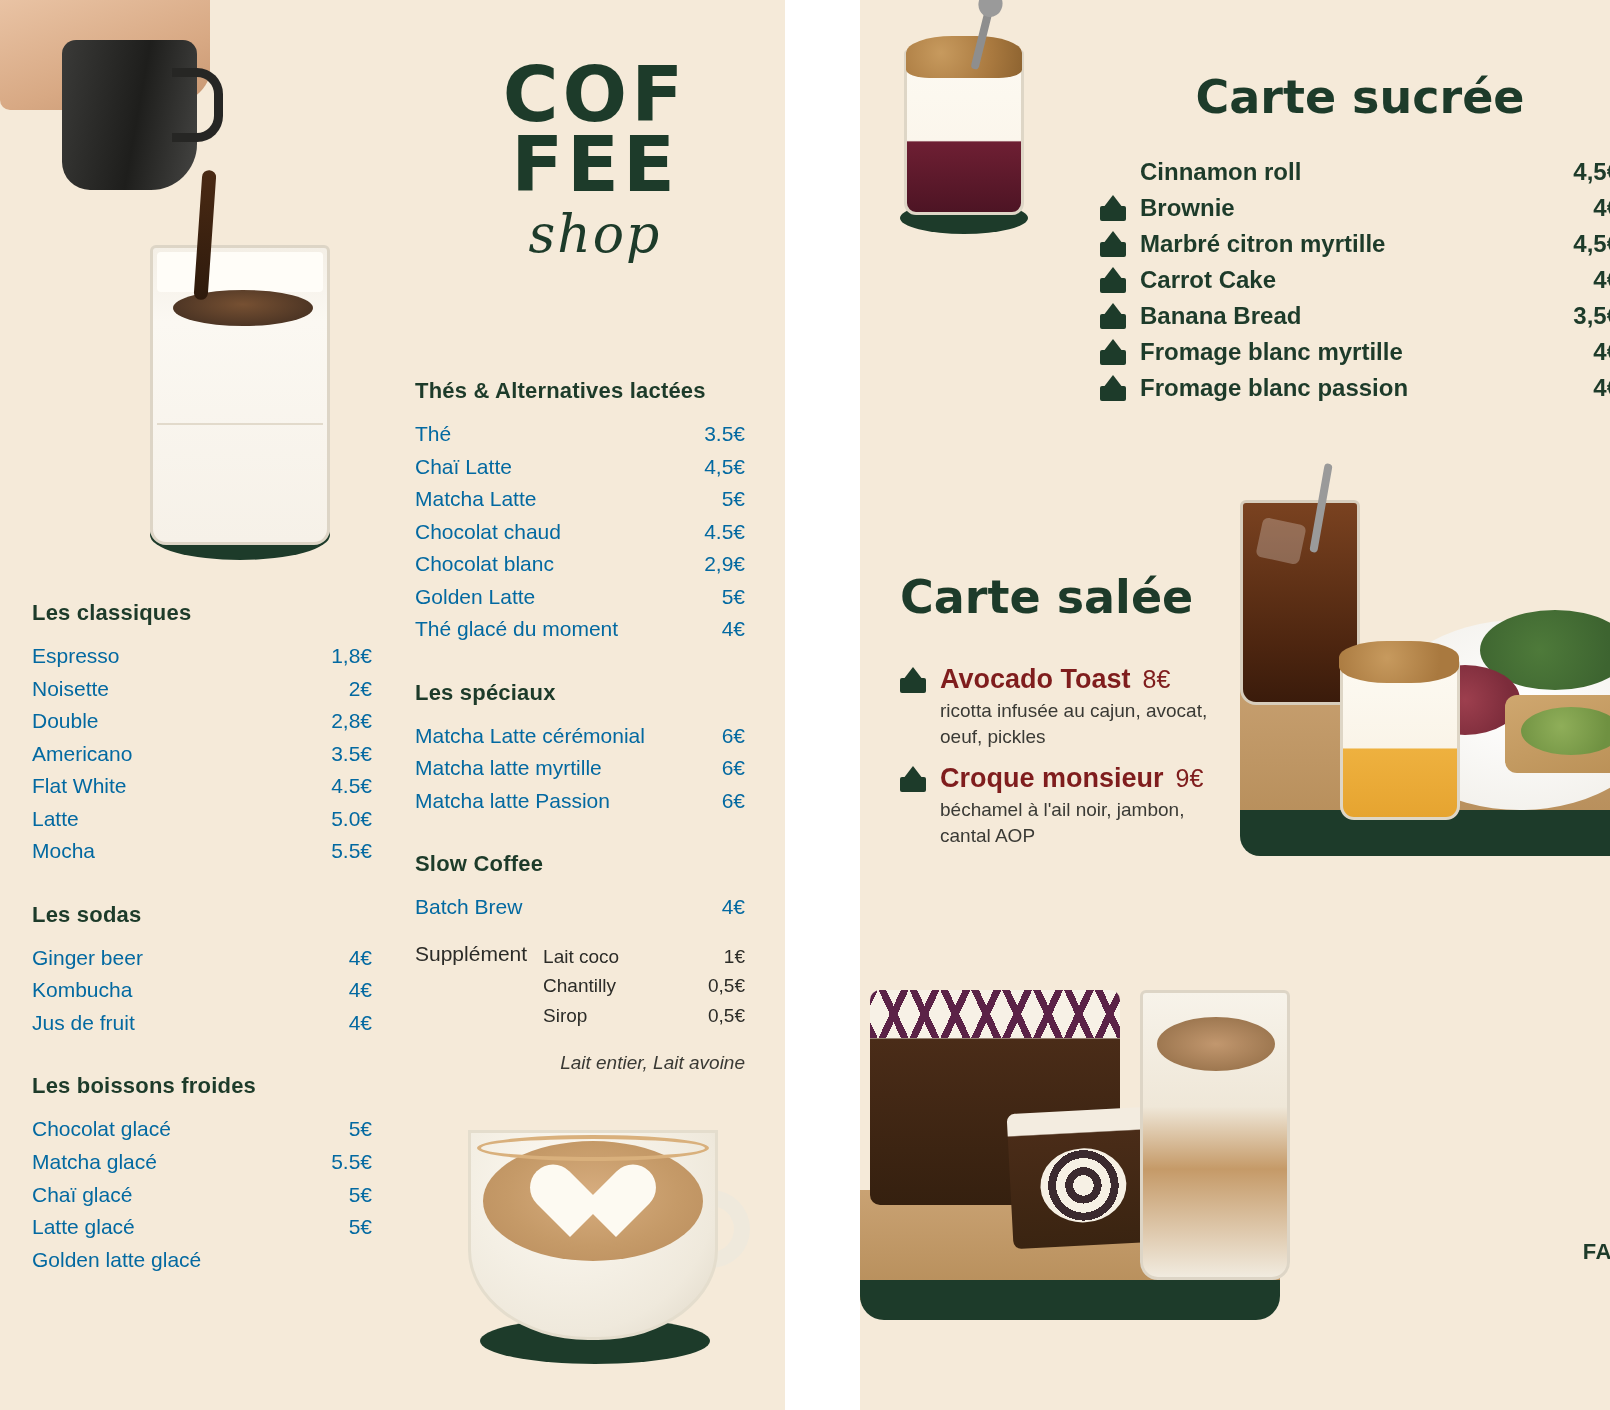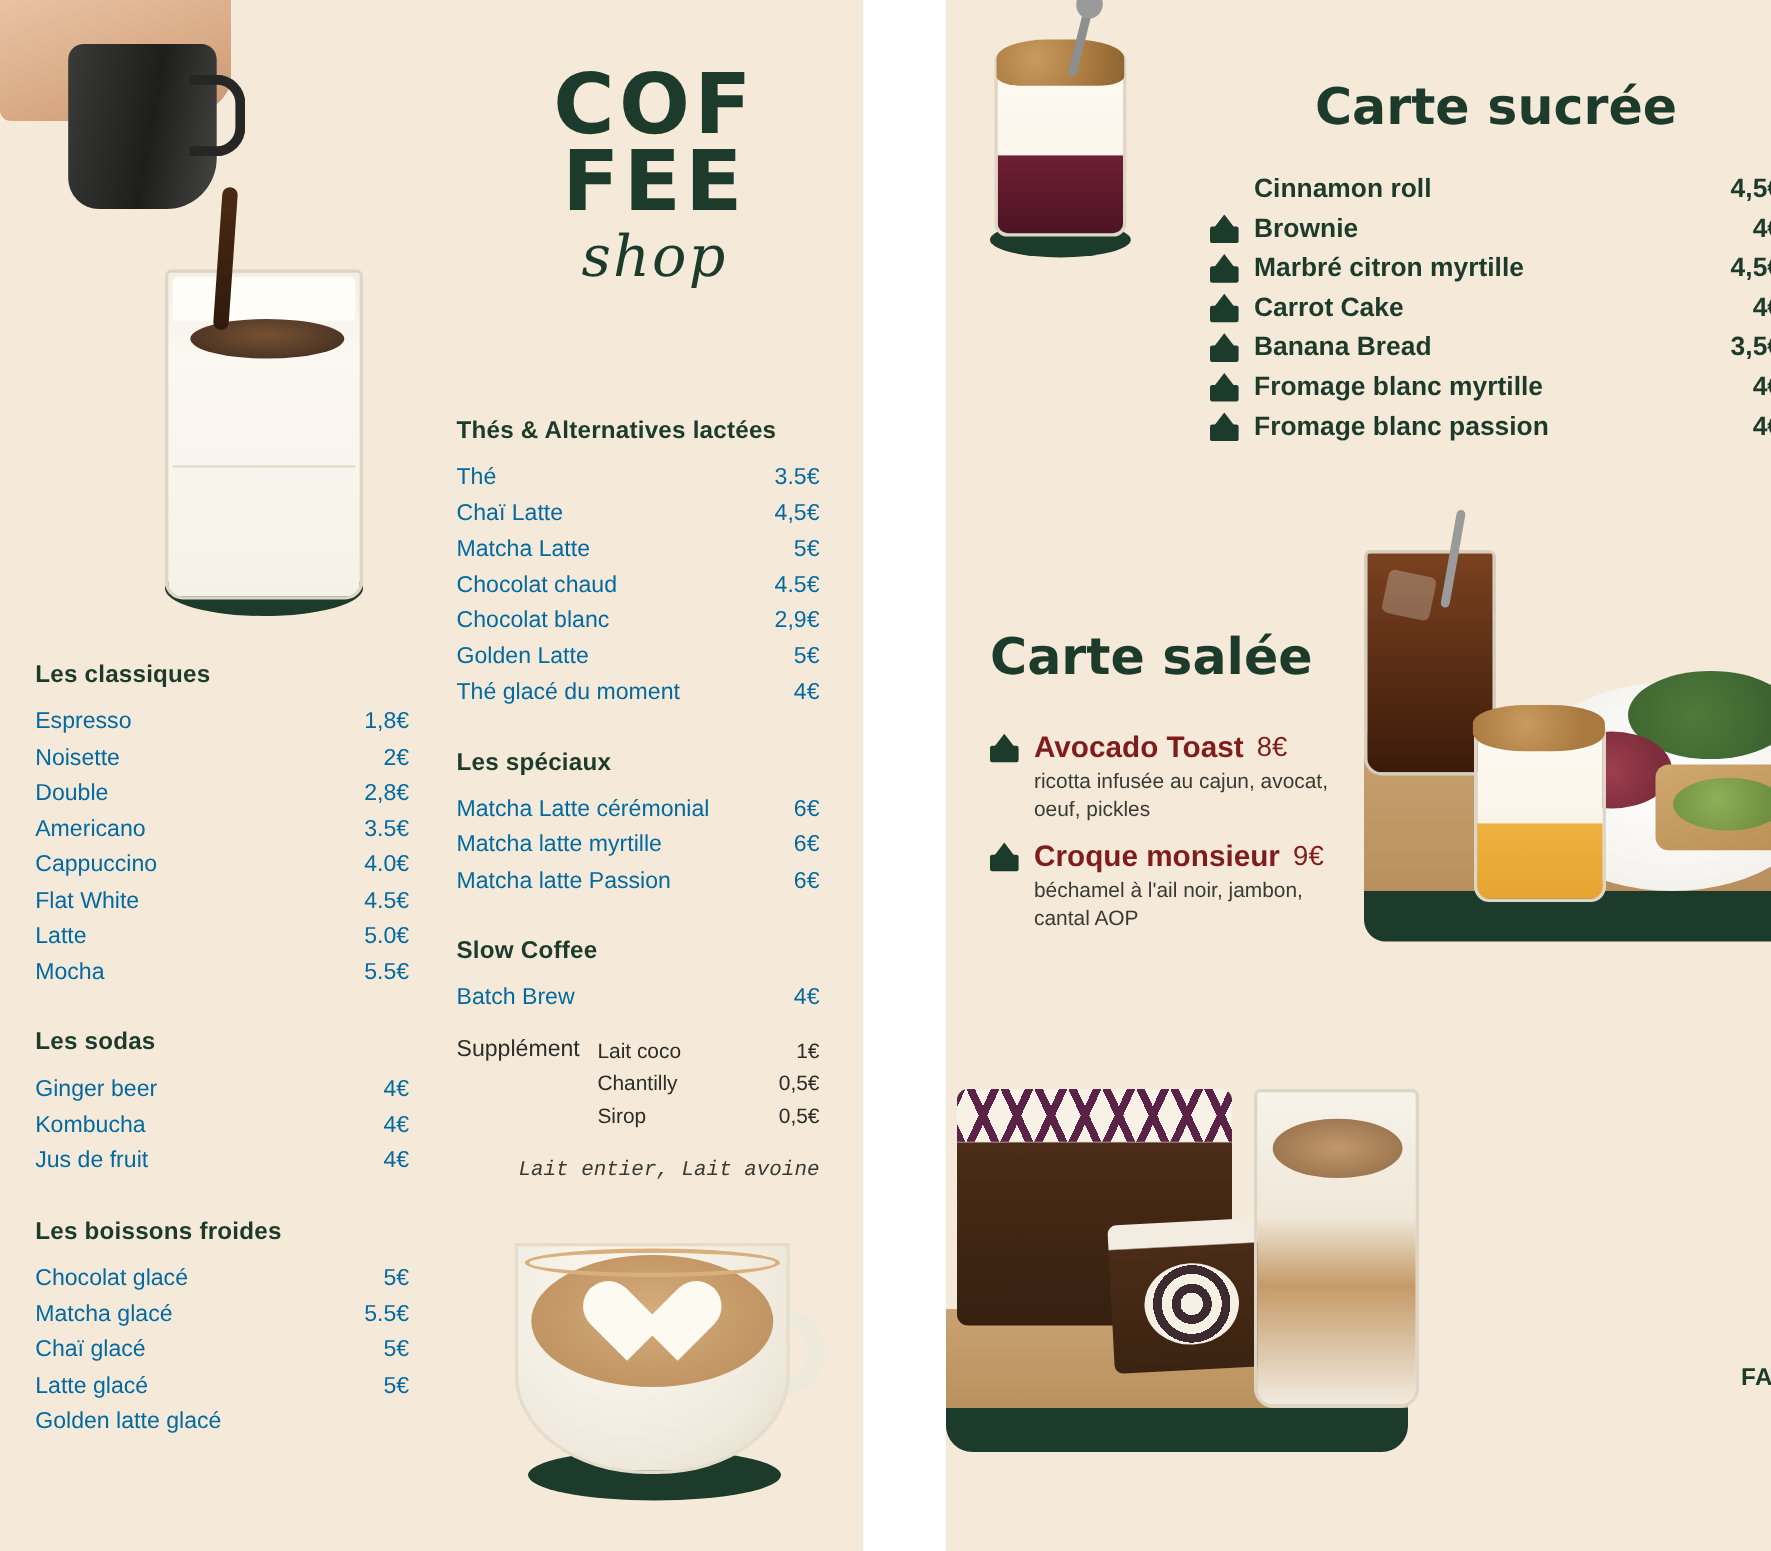--- a/index.html
+++ b/index.html
@@ -385,21 +385,21 @@
     left: 4px; border-left-width: 13px; border-right-width: 13px; border-bottom-width: 17px;
   }
 
   .supp-wrap { display: flex; align-items: flex-start; margin-top: 10px; }
   .supp-label { font-weight: normal; font-size: 21px; color: #2c2c28; flex: 0 0 auto; margin-right: 16px; }
   .supp-list { flex: 1 1 auto; }
   .supp-row { display: flex; font-size: 19px; color: #2c2c28; line-height: 1.55; }
   .supp-row .nm { flex: 0 0 auto; }
   .supp-row .pr { margin-left: auto; }
   .milk-note {
-    font-family: Liberation Mono, monospace;
+    font-family: Liberation Sans, sans-serif;
     font-style: italic;
     font-size: 19px;
     color: #3a3a35;
     text-align: right;
     margin-top: 22px;
   }
 </style>
 </head>
 <body>
 
@@ -442,25 +442,20 @@
             </div>
           <div class="item-row">
               <span class="item-name">Double</span>
               <span class="dots"></span>
               <span class="item-price">2,8€</span>
             </div>
           <div class="item-row">
               <span class="item-name">Americano</span>
               <span class="dots"></span>
               <span class="item-price">3.5€</span>
-            </div>
-          <div class="item-row">
-              <span class="item-name">Cappuccino</span>
-              <span class="dots"></span>
-              <span class="item-price">4.0€</span>
             </div>
           <div class="item-row">
               <span class="item-name">Flat White</span>
               <span class="dots"></span>
               <span class="item-price">4.5€</span>
             </div>
           <div class="item-row">
               <span class="item-name">Latte</span>
               <span class="dots"></span>
               <span class="item-price">5.0€</span>

